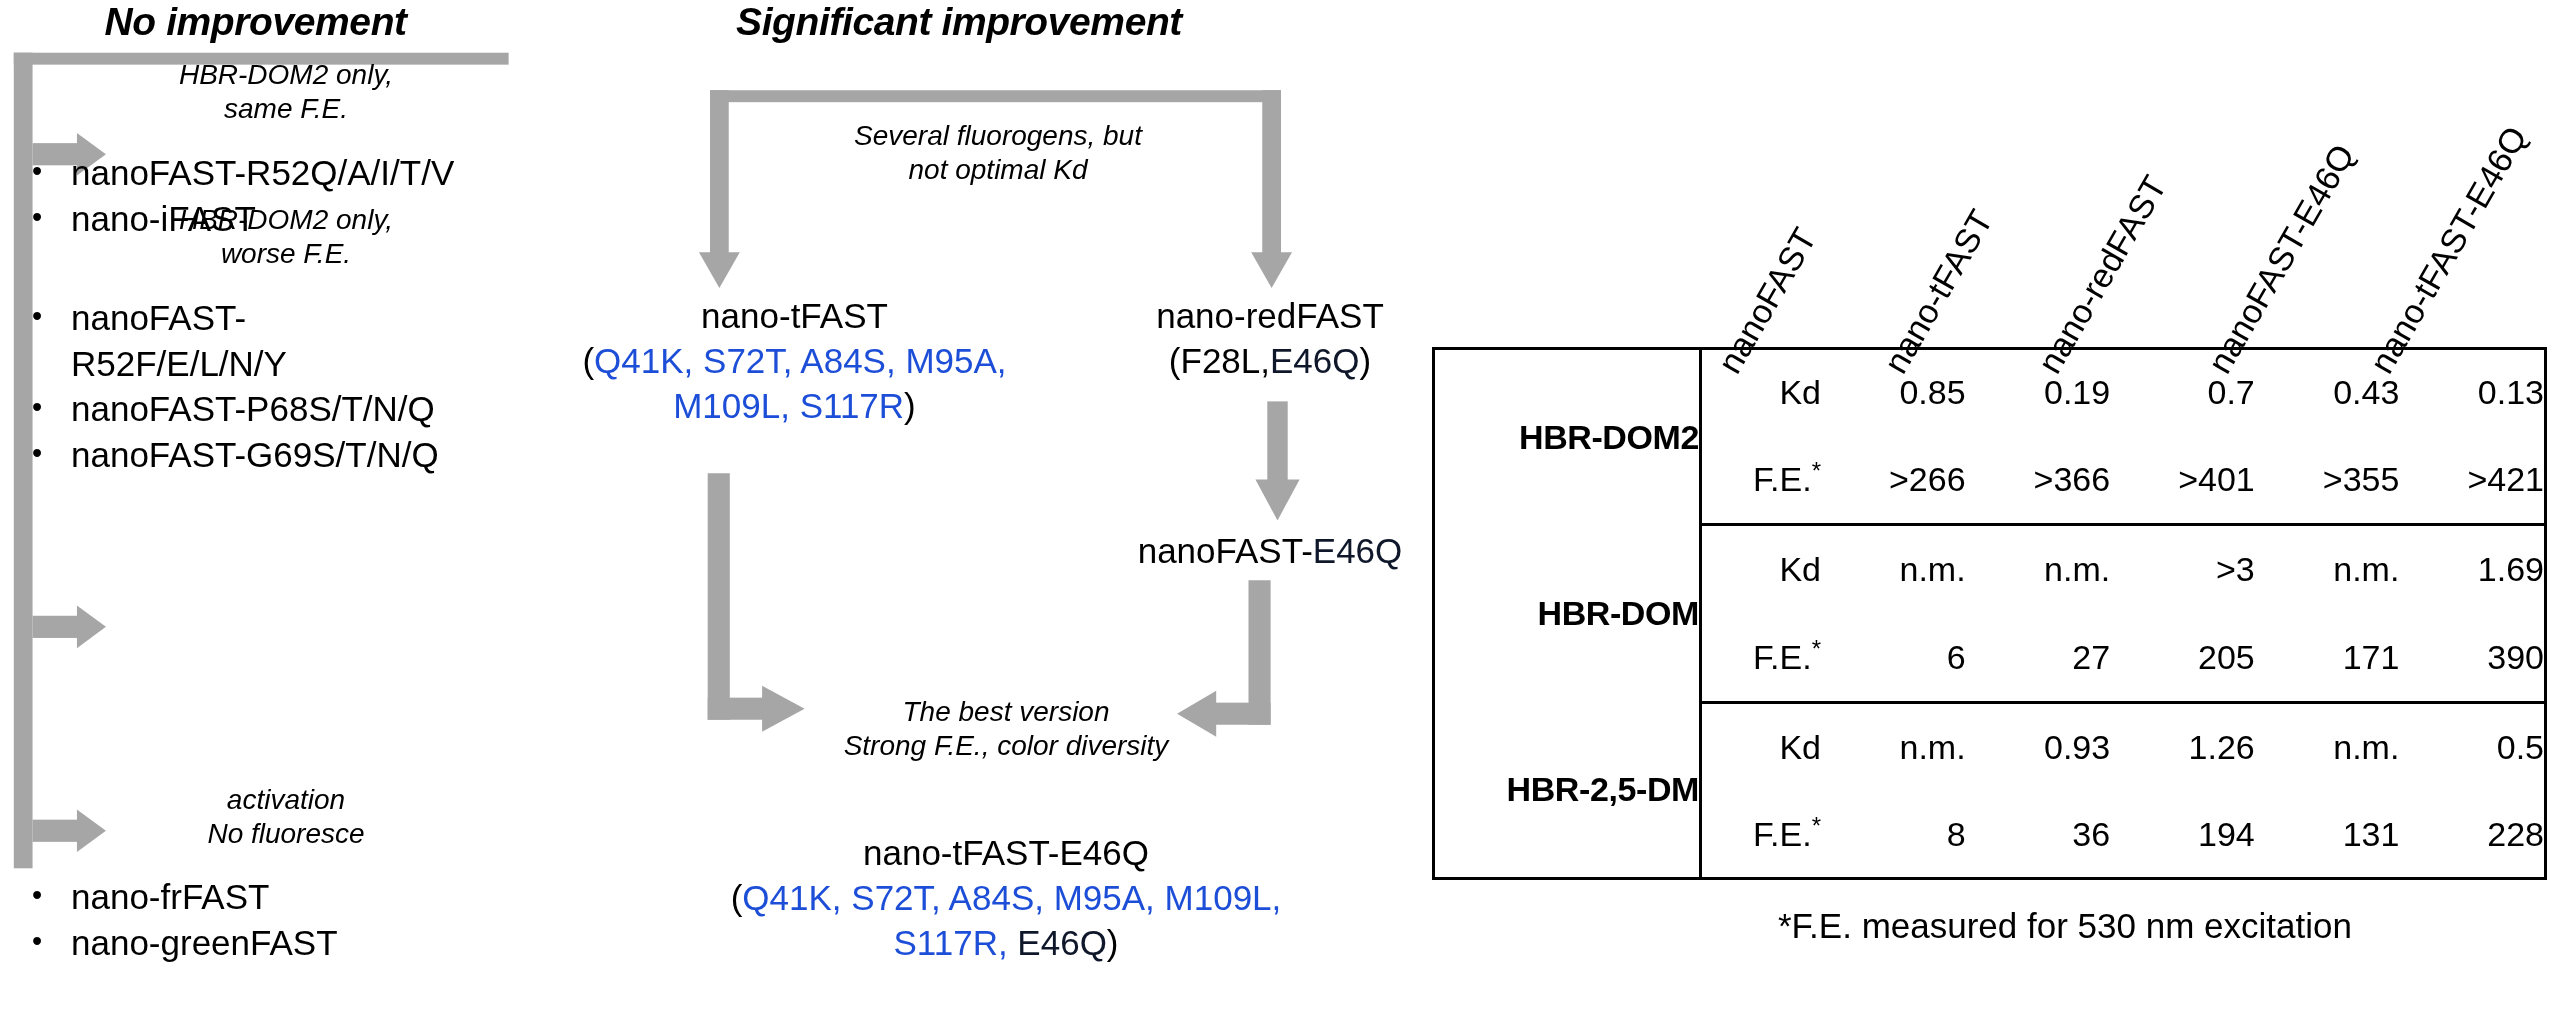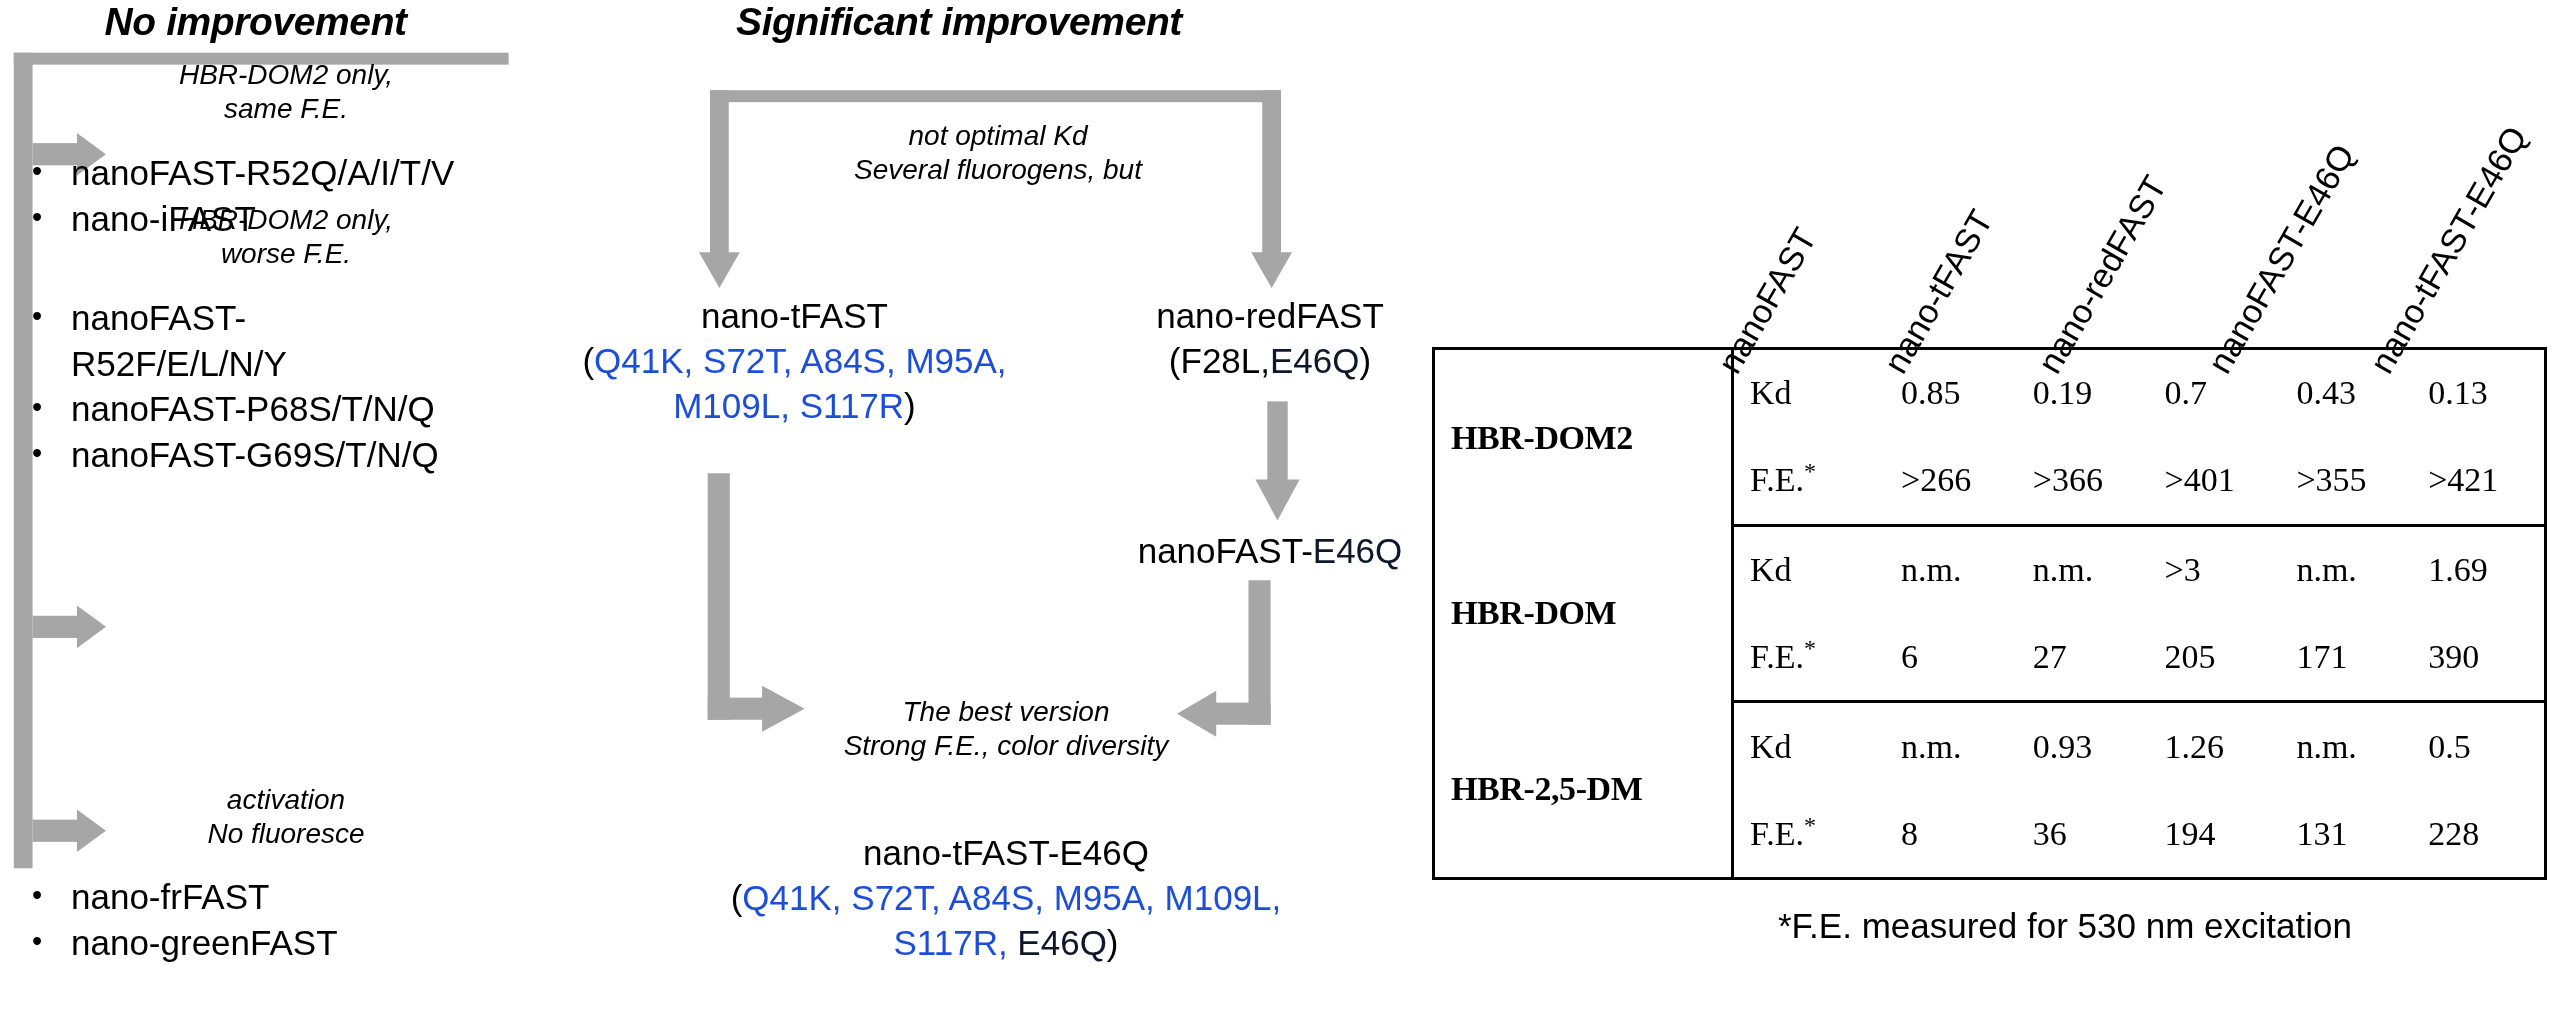--- a/index.html
+++ b/index.html
@@ -84,24 +84,23 @@
   }
   #datatable table {
     border-collapse: collapse;
     width: 100%;
     height: 100%;
     table-layout: fixed;
   }
   #datatable td {
     border: 0;
     font-size: 34px;
-    text-align: left;
+    text-align: right;
     vertical-align: middle;
-    padding: 16px;
-    font-family: Liberation Serif, serif;
+    padding: 0;
   }
   td.rowlabel {
     width: 264px;
     font-weight: bold;
     font-size: 34px;
     border-right: 3.4px solid #000 !important;
     letter-spacing: -0.4px;
   }
   td.metric {
     width: 119px;
@@ -224,22 +223,22 @@
 
       <rect x="0" y="0" width="22" height="202"></rect>
       <polygon points="-13,190 35,190 11,232"></polygon>
 
       <rect x="648" y="0" width="22" height="202"></rect>
       <polygon points="635,190 683,190 659,232"></polygon>
     </g>
   </svg>
 
   <div class="ital-head" style="left:742px; top:119px; width:512px;">
+    <div>Several fluorogens, but</div>
     <div>not optimal Kd</div>
-    <div>Several fluorogens, but</div>
   </div>
 
   <div class="plain centered" style="left:573px; top:294px; width:443px;">
     <div>nano-tFAST</div>
     <div>
       <span>(</span><span class="green">Q41K, S72T, A84S, M95A,</span><br>
       <span class="green">M109L, S117R</span><span>)</span>
     </div>
   </div>
 

